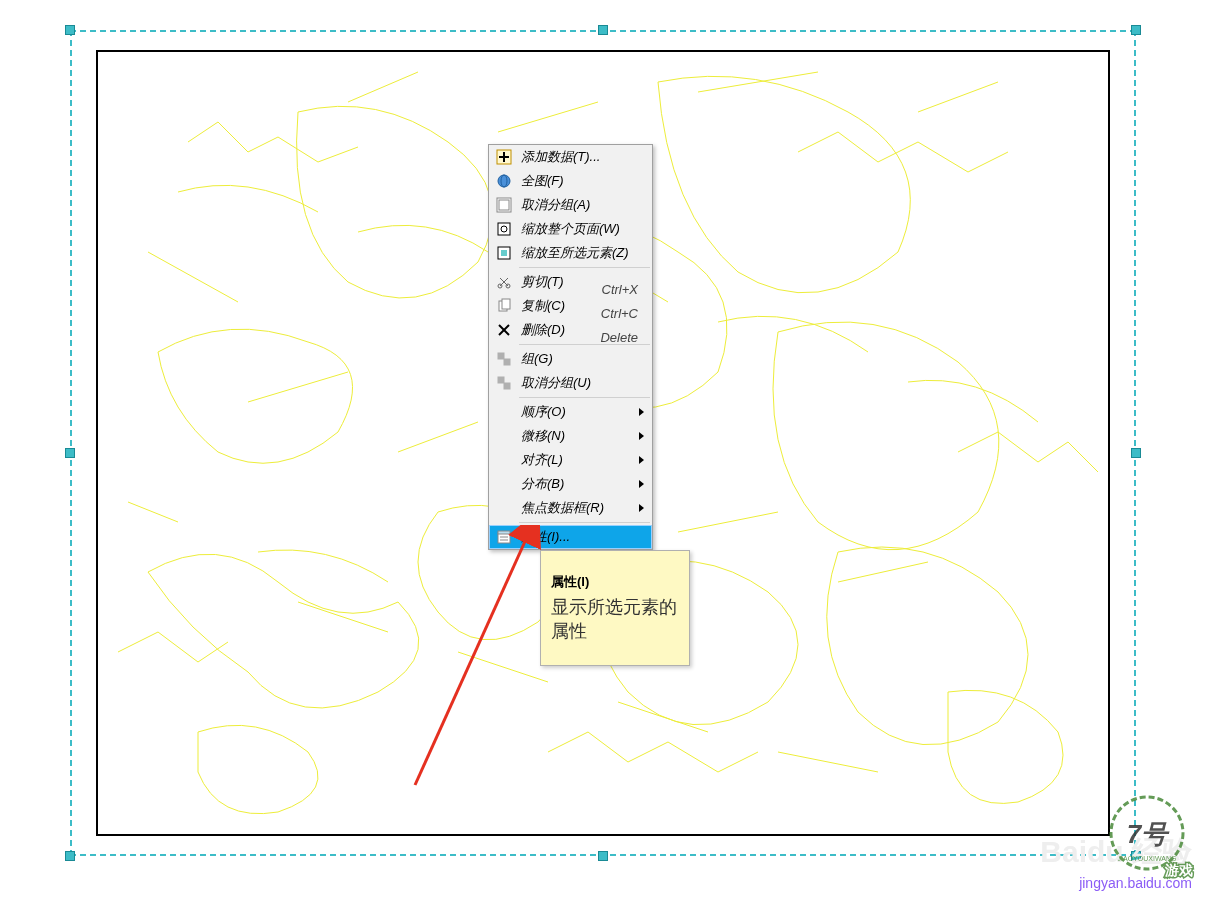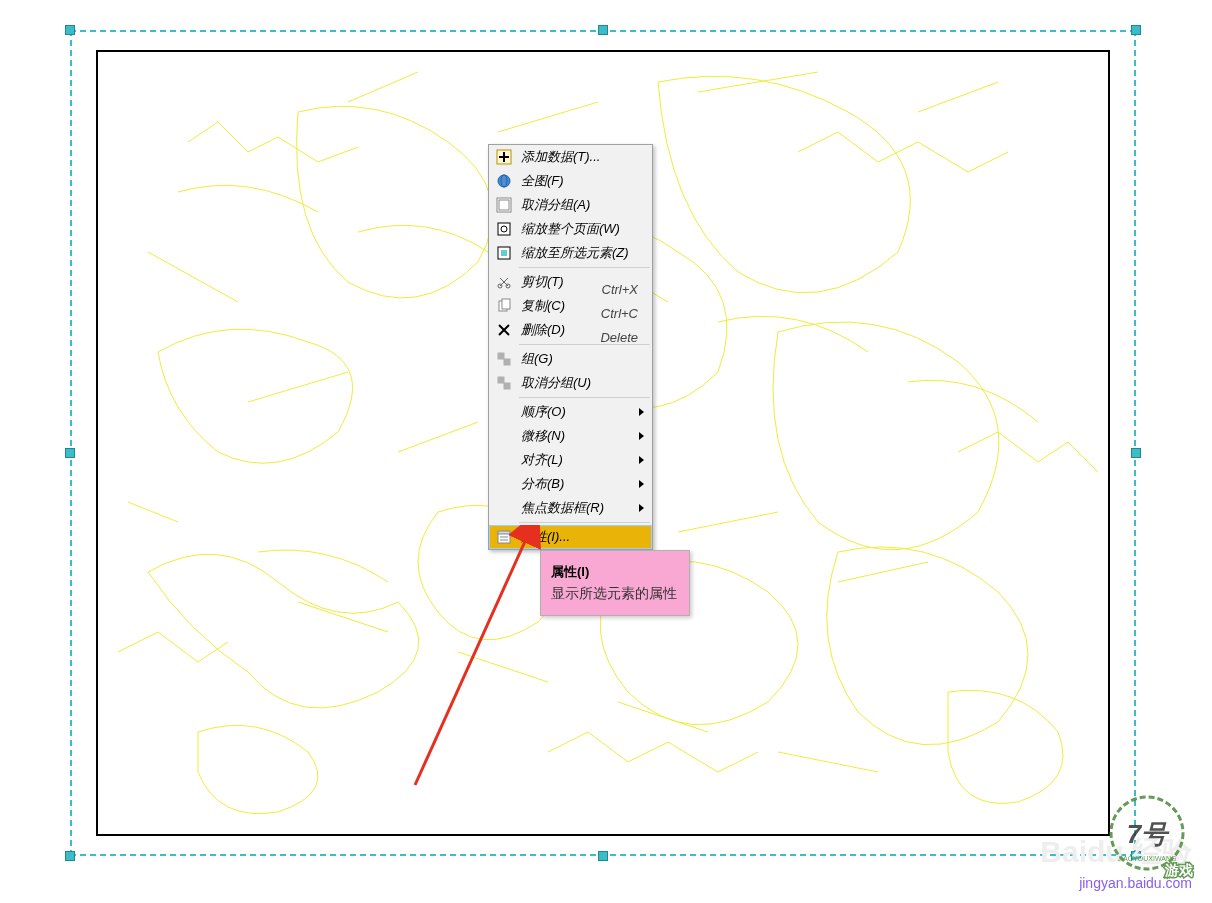--- a/index.html
+++ b/index.html
@@ -54,21 +54,21 @@
   .menu-item {
     display: flex;
     align-items: center;
     height: 24px;
     padding: 0 4px 0 4px;
     cursor: default;
     position: relative;
     font-style: italic;
   }
   .menu-item.selected {
-    background: #eab308;
+    background: #0ea5e9;
     border: 1px solid #99d1ff;
     padding: 0 3px 0 3px;
   }
   .menu-item.disabled { color: #000000; }
   .menu-item.disabled .icon-box svg * { stroke:#b0b0b0; fill:#b0b0b0; }
   .icon-box {
     width: 22px;
     height: 20px;
     display: flex;
     align-items: center;
@@ -86,27 +86,27 @@
   }
   .sep {
     height: 1px;
     background: #d0d0d0;
     margin: 2px 2px 2px 30px;
   }
   .tooltip {
     position: absolute;
     left: 540px; top: 550px;
     width: 150px;
-    background: #f9a8d4;
+    background: #fef9c3;
     border: 1px solid #b0b0b0;
     box-shadow: 2px 2px 4px rgba(0,0,0,0.2);
-    padding: 12px 10px;
+    padding: 22px 10px;
   }
   .tooltip .tt-title { font-weight: bold; margin-bottom: 4px; }
-  .tooltip .tt-desc { font-size: 14px; color:#333; }
+  .tooltip .tt-desc { font-size: 18px; color:#333; }
   .red-arrow {
     position: absolute;
     left: 395px; top: 525px;
     pointer-events: none;
   }
   .watermark-1 { position:absolute; right:20px; bottom:30px; color:#eee; font-size:30px; font-weight:bold; pointer-events:none;}
   .watermark-2 { position:absolute; right:20px; bottom:12px; color:#8b5cf6; font-size:14px; pointer-events:none;}
   .logo7 { position:absolute; right:15px; bottom:20px; pointer-events:none; opacity:0.85;}
 </style>
 </head>

